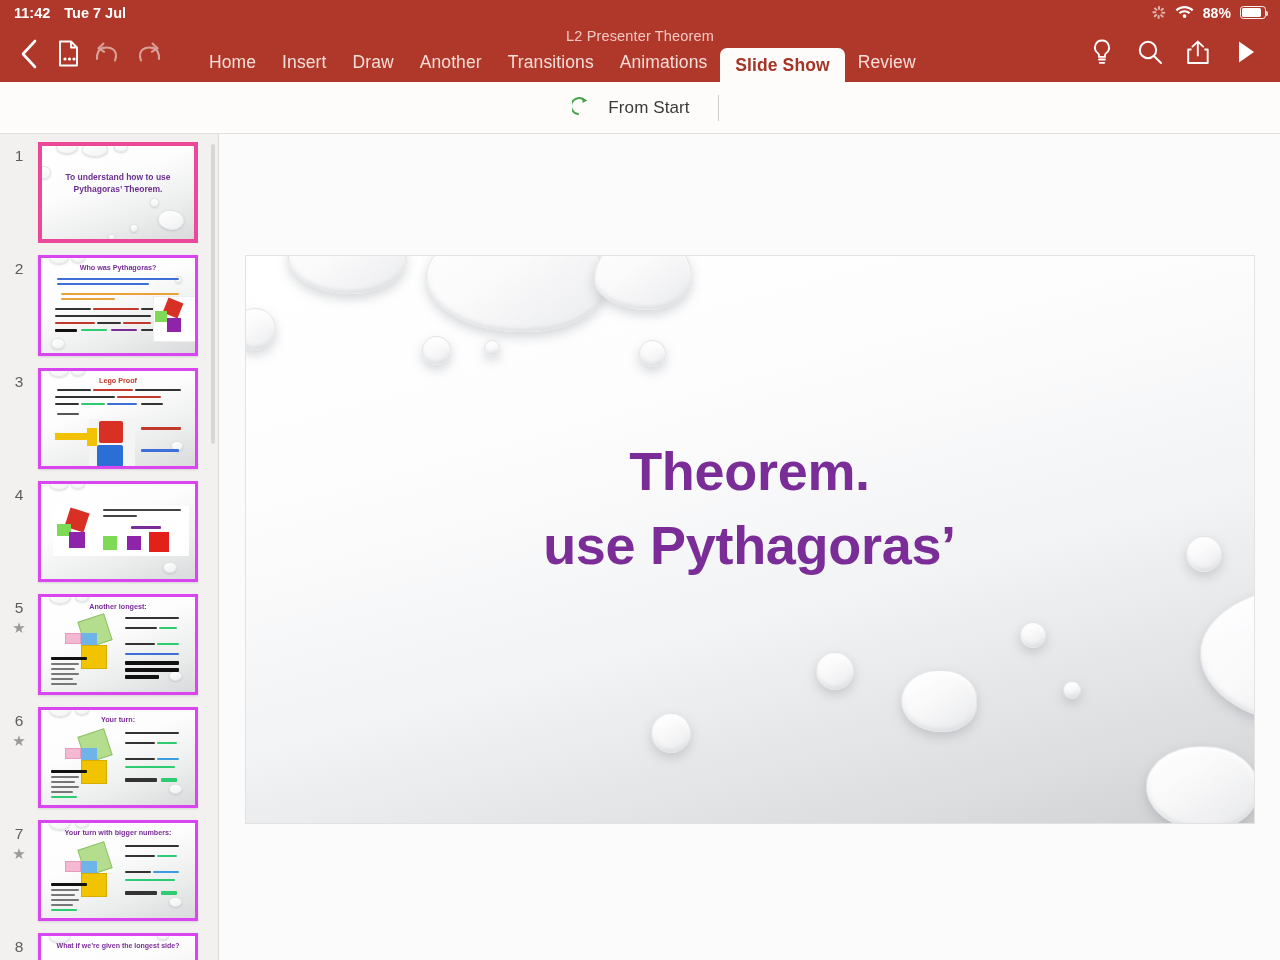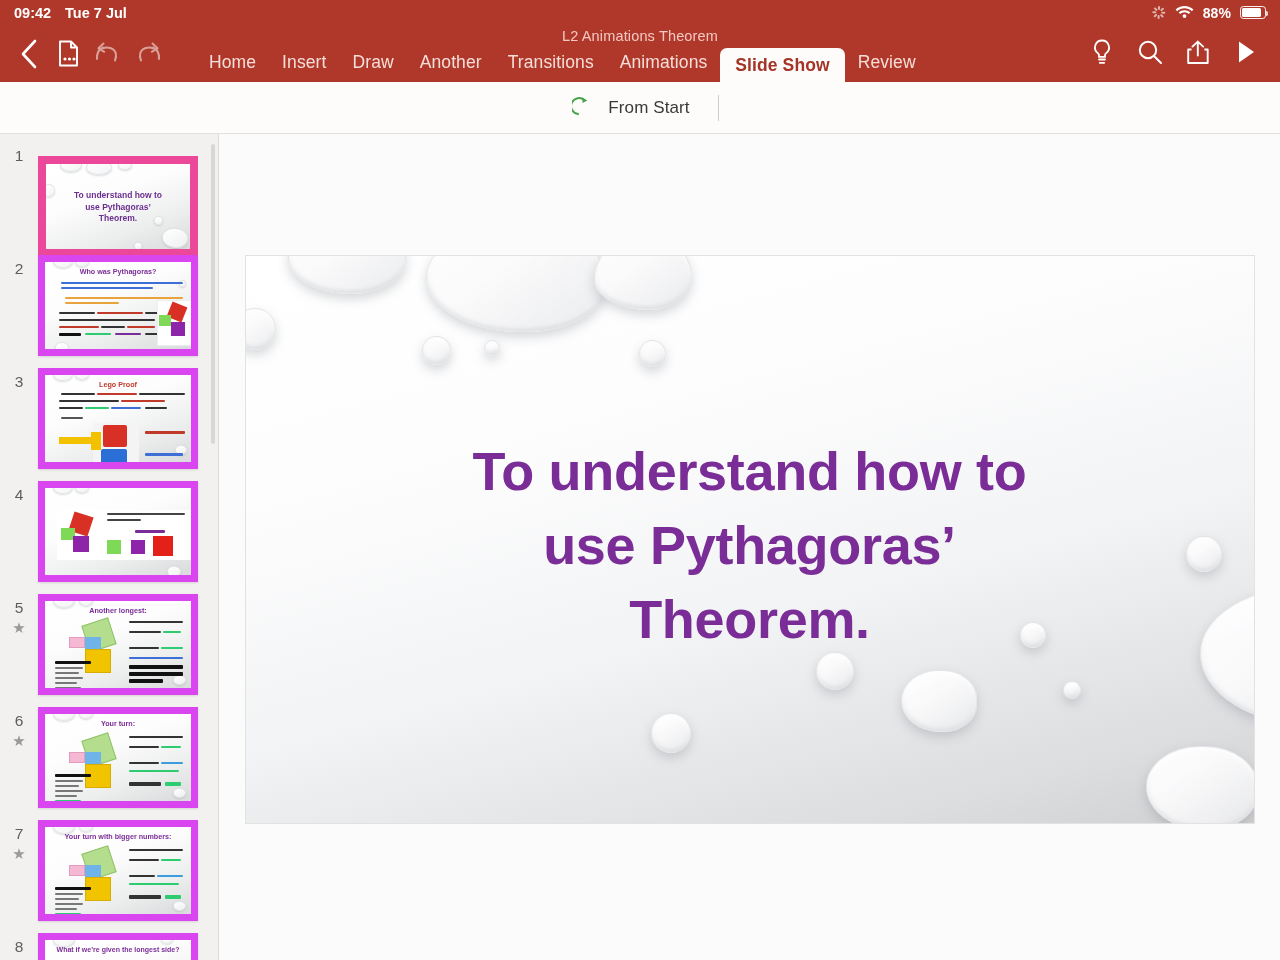--- a/index.html
+++ b/index.html
@@ -97,24 +97,24 @@
   .thumb-list { padding:8px 0 0 0; }
   .thumb-row { display:flex; align-items:flex-start; padding:0 0 12px 0; height:113px; }
   .thumb-meta {
     width:38px; padding-top:6px; display:flex; flex-direction:column;
     align-items:center; gap:4px;
   }
   .thumb-num { color:#5d5d5d; font-size:15.5px; line-height:1; }
   .star-icon { color:#9a9a9a; font-size:15px; line-height:1; }
   .thumb {
     width:160px; height:101px; background:#fff;
-    border:7px solid #d946ef; position:relative; overflow:hidden;
+    border:3px solid #d946ef; position:relative; overflow:hidden;
     box-shadow:0 1px 2px rgba(0,0,0,.12); cursor:pointer;
   }
-  .thumb.selected { border:8px solid #ec4899; box-shadow:0 0 0 1px #fff inset;margin-top:14px; }
+  .thumb.selected { border:4px solid #ec4899; box-shadow:0 0 0 1px #fff inset; }
 
   
   .wt { position:absolute; inset:0; background:linear-gradient(160deg,#ffffff 0%,#fdfdfd 38%,#eceded 72%,#d9dadb 100%); }
   .drop { position:absolute; border-radius:50%;
     background:linear-gradient(150deg,rgba(255,255,255,.98),rgba(241,242,243,.85));
     box-shadow:0 1px 2px rgba(120,125,130,.28), inset 0 1px 1px rgba(255,255,255,.95);
     border:0.5px solid rgba(205,208,211,.5); }
 
   .t-title { position:absolute; left:0; right:0; text-align:center; font-weight:700; }
   .t1-title {
@@ -153,21 +153,21 @@
     box-shadow:0 5px 11px rgba(120,125,132,.3), inset 0 3px 5px rgba(255,255,255,.96), inset 0 -2px 4px rgba(195,198,202,.5);
     border:1px solid rgba(219,221,224,.65);
     border-radius:50%;
   }
 </style>
 </head>
 <body>
 
 <div class="statusbar">
   <div class="sb-left">
-    <span>09:42</span>
+    <span>11:42</span>
     <span>Tue 7 Jul</span>
   </div>
   <div class="sb-right">
     <span class="sb-spinner">
       <i style="transform:rotate(0deg)"></i>
         <i style="transform:rotate(45deg)"></i>
       <i style="transform:rotate(90deg)"></i>
         <i style="transform:rotate(135deg)"></i>
       <i style="transform:rotate(180deg)"></i>
         <i style="transform:rotate(225deg)"></i>
@@ -184,21 +184,21 @@
         </svg>
     </span>
     <span class="pct">88%</span>
     <span class="sb-batt">
         <i></i>
       </span>
   </div>
 </div>
 
 <div class="ribbon">
-  <div class="doc-title">L2 Animations Theorem</div>
+  <div class="doc-title">L2 Presenter Theorem</div>
   <div class="ribbon-row">
     <span class="ic ic-back">
       <svg width="19" height="30" viewBox="0 0 19 30">
           <path d="M16 2L4 15l12 13" stroke="#fff" stroke-width="2.6" fill="none" stroke-linecap="round" stroke-linejoin="round"></path>
         </svg>
     </span>
     <span class="ic ic-file">
       <svg width="23" height="27" viewBox="0 0 23 27">
         <path d="M3 1.5h11l6 6v18H3z" fill="none" stroke="#fff" stroke-width="1.9" stroke-linejoin="round"></path>
         <path d="M14 1.5v6h6" fill="none" stroke="#fff" stroke-width="1.9" stroke-linejoin="round"></path>
@@ -510,19 +510,18 @@
       <div class="bigdrop" style="left:817px;top:425px;width:18px;height:18px;"></div>
       <div class="bigdrop" style="left:954px;top:330px;width:200px;height:140px;border-radius:54% 46% 42% 58% / 48% 58% 42% 52%;"></div>
 
       <div class="bigdrop" style="left:570px;top:396px;width:38px;height:38px;"></div>
       <div class="bigdrop" style="left:655px;top:414px;width:76px;height:62px;border-radius:52% 48% 46% 54%;"></div>
       <div class="bigdrop" style="left:405px;top:457px;width:40px;height:40px;"></div>
 
       <div class="bigdrop" style="left:900px;top:490px;width:112px;height:84px;border-radius:50% 50% 46% 54%;"></div>
 
       <div class="slide-title">
-        <div>To understand how to</div>
+        <div>Theorem.</div>
         <div>use Pythagoras’</div>
-        <div>Theorem.</div>
       </div>
     </div>
   </div>
 </div>
 
 </body></html>

